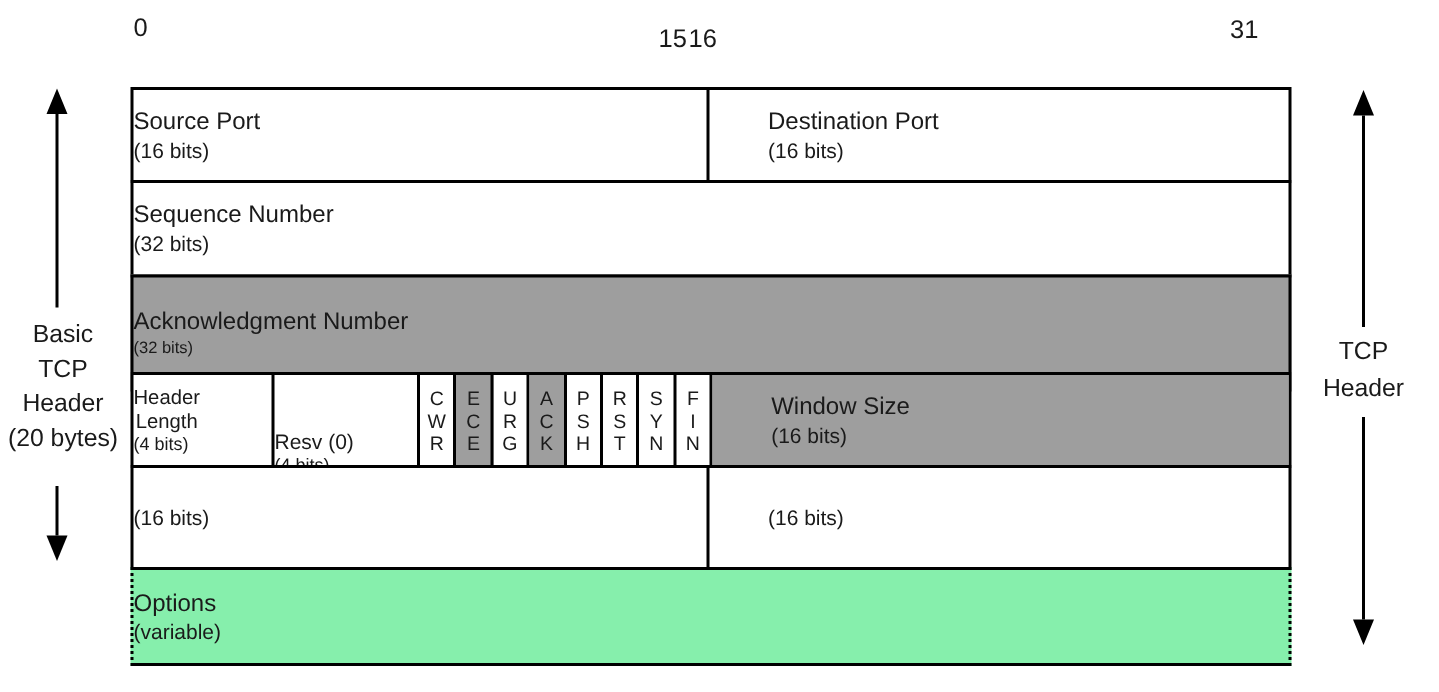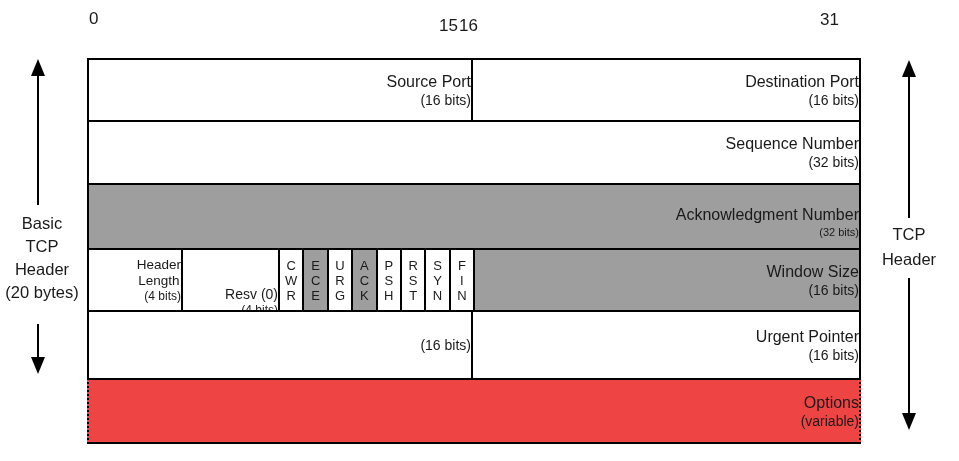--- a/index.html
+++ b/index.html
@@ -28,28 +28,28 @@
     position:absolute;left:87px;width:774px;
     border:2px solid var(--border);
     background:#fff;
     display:flex;flex-direction:row;align-items:stretch;
   }
   .row1{top:58px;height:64px;}
   .row2{top:120px;height:65px;}
   .row3{top:183px;height:78px;background:var(--shaded);}
   .row4{top:248px;height:64px;}
   .row5{top:310px;height:70px;}
-  .row6{top:378px;height:66px;border-left:2px dotted var(--border);border-right:2px dotted var(--border);background:#ef4444;}
+  .row6{top:378px;height:66px;border-left:2px dotted var(--border);border-right:2px dotted var(--border);background:#86efac;}
   .cell{
-    display:flex;flex-direction:column;align-items:flex-end;justify-content:center;
+    display:flex;flex-direction:column;align-items:flex-start;justify-content:center;
     text-align:center;min-width:0;
   }
   .cell.rb{border-right:2px solid var(--border);}
   .half{width:384px;}
-  .fill{flex:1;}
+  .fill{flex:1;padding-left:39px;}
   .full{flex:1;}
   .shaded{background:var(--shaded);}
   .title{font-size:16px;line-height:20px;white-space:pre-line;}
   .size{font-size:14px;line-height:17px;white-space:pre-line;}
   .size-sm{font-size:11px;line-height:14px;}
   .hl .title{font-size:13.5px;line-height:16px;}
   .hl .size{font-size:12px;line-height:15px;}
   .resv .title{font-size:14px;line-height:17px;margin-top:44px;}
   .resv .size{font-size:12px;line-height:15px;}
   .flag{width:24.4px;font-size:13px;line-height:15px;text-align:center;
@@ -181,21 +181,20 @@
       <div class="title">Window Size</div>
       <div class="size">(16 bits)</div>
     </div>
   </div>
 
   <div class="row row5">
     <div class="cell half rb">
       <div class="size">(16 bits)</div>
     </div>
     <div class="cell fill">
-      <div class="title">Urgent Pointer</div>
       <div class="size">(16 bits)</div>
     </div>
   </div>
 
   <div class="row row6">
     <div class="cell full">
       <div class="title">Options</div>
       <div class="size">(variable)</div>
     </div>
   </div>

